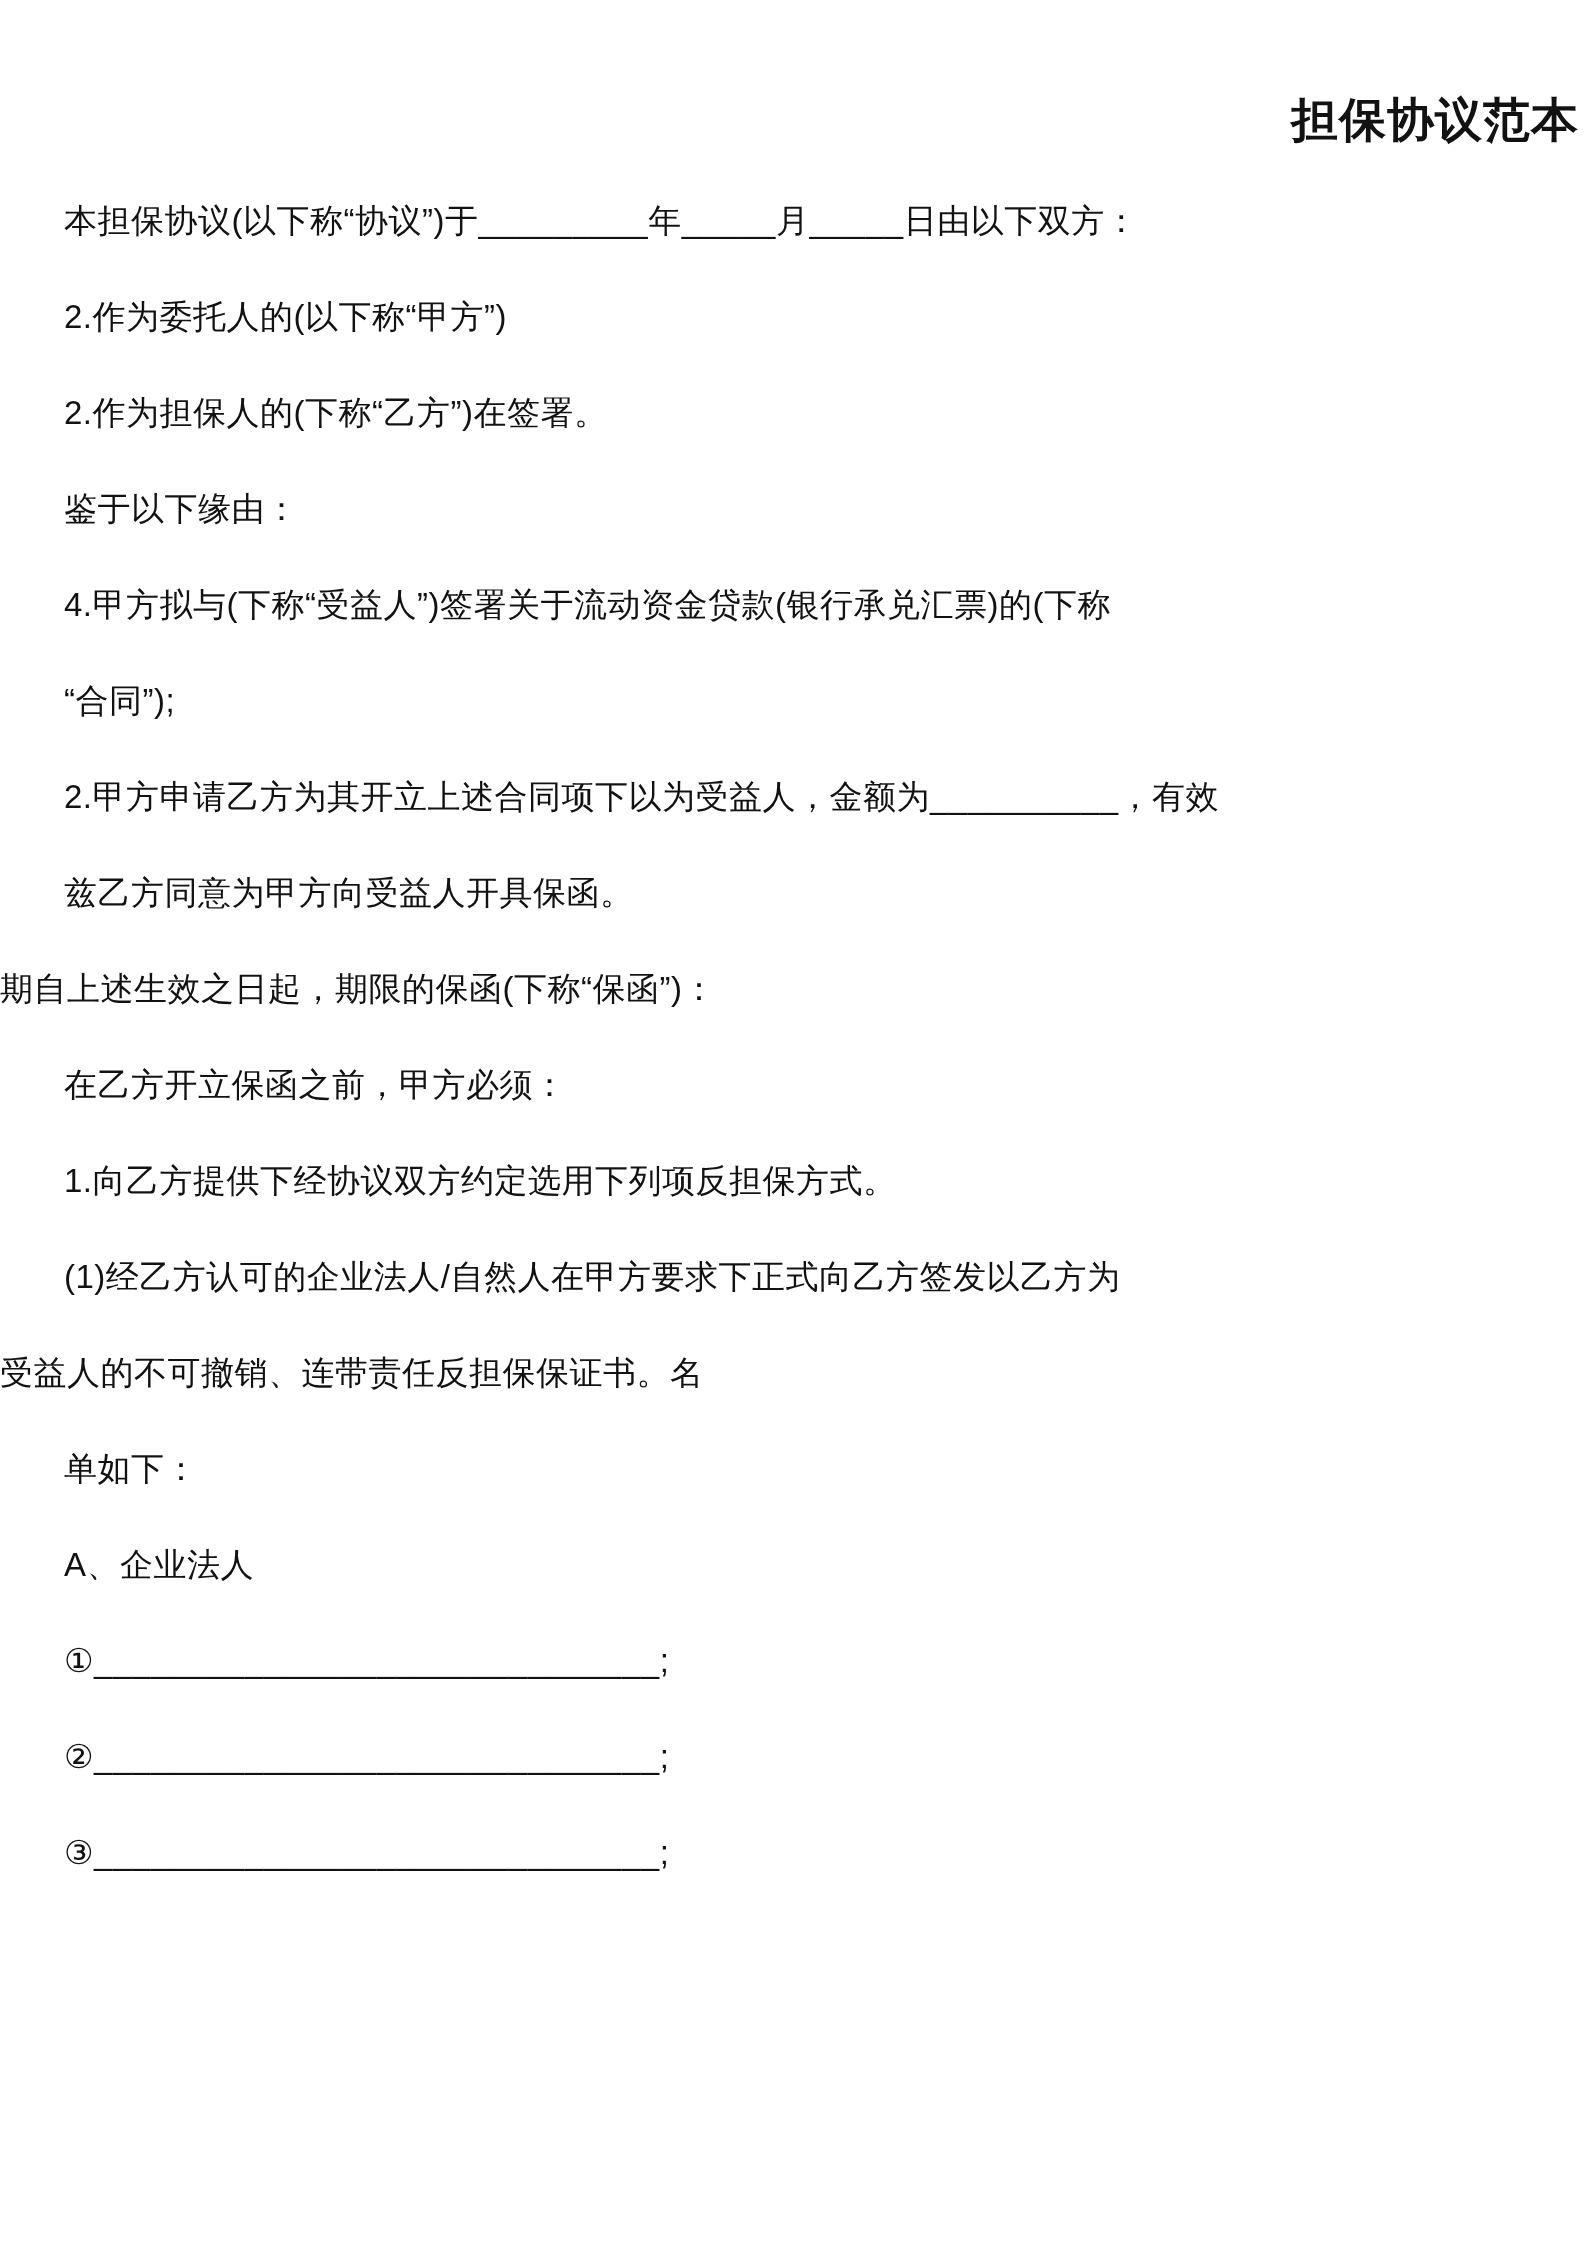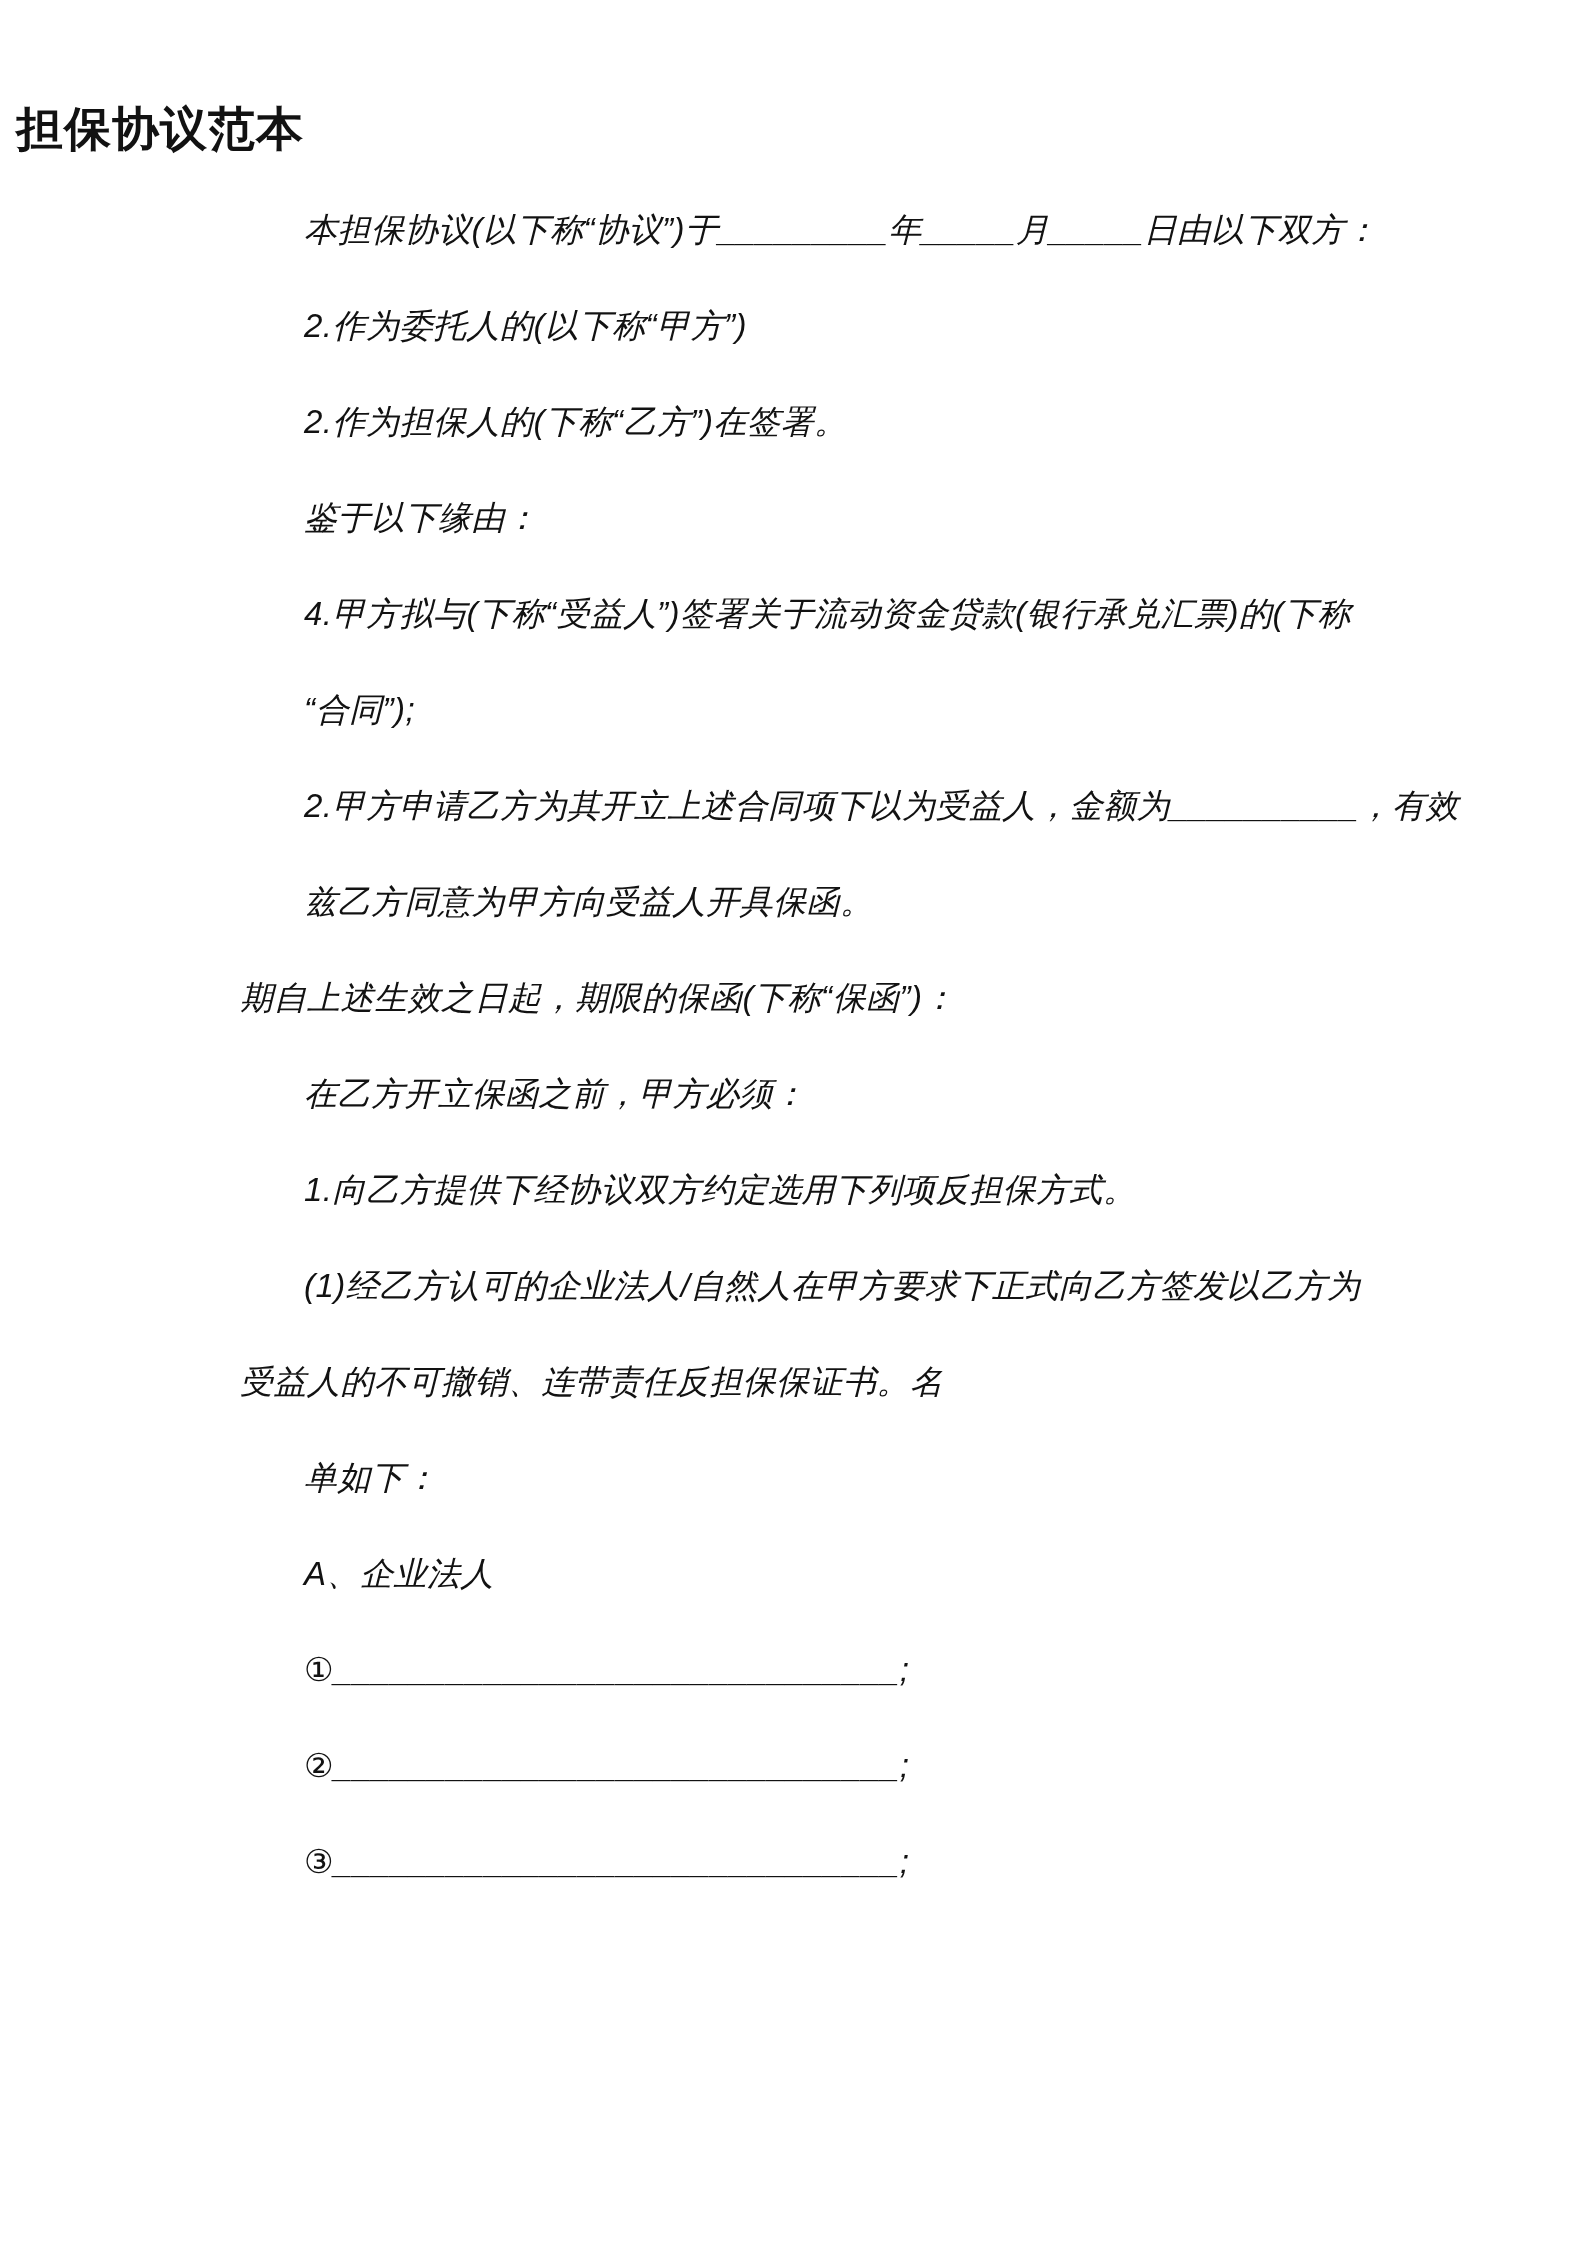--- a/index.html
+++ b/index.html
@@ -14,33 +14,31 @@
     color: var(--text-color, #121212);
   }
   .page {
     position: relative;
     width: 1586px;
     height: 2244px;
     overflow: hidden;
     background: var(--page-bg, #ffffff);
   }
   .doc-title {
-    margin: 16px;
+    margin: 7px;
     padding-top: 84px;
     font-size: 47px;
     line-height: 58px;
     font-weight: bold;
-    text-align: left;
+    text-align: right;
     letter-spacing: 1px;
   }
   .doc-body {
     margin-top: 24px;
-    margin-left: 240px;
     margin-right: 120px;
-    font-style: italic;
   }
   .line {
     font-size: 33px;
     line-height: 96px;
     height: 96px;
     white-space: nowrap;
     letter-spacing: 0.5px;
   }
   .line.indent {
     padding-left: 64px;

